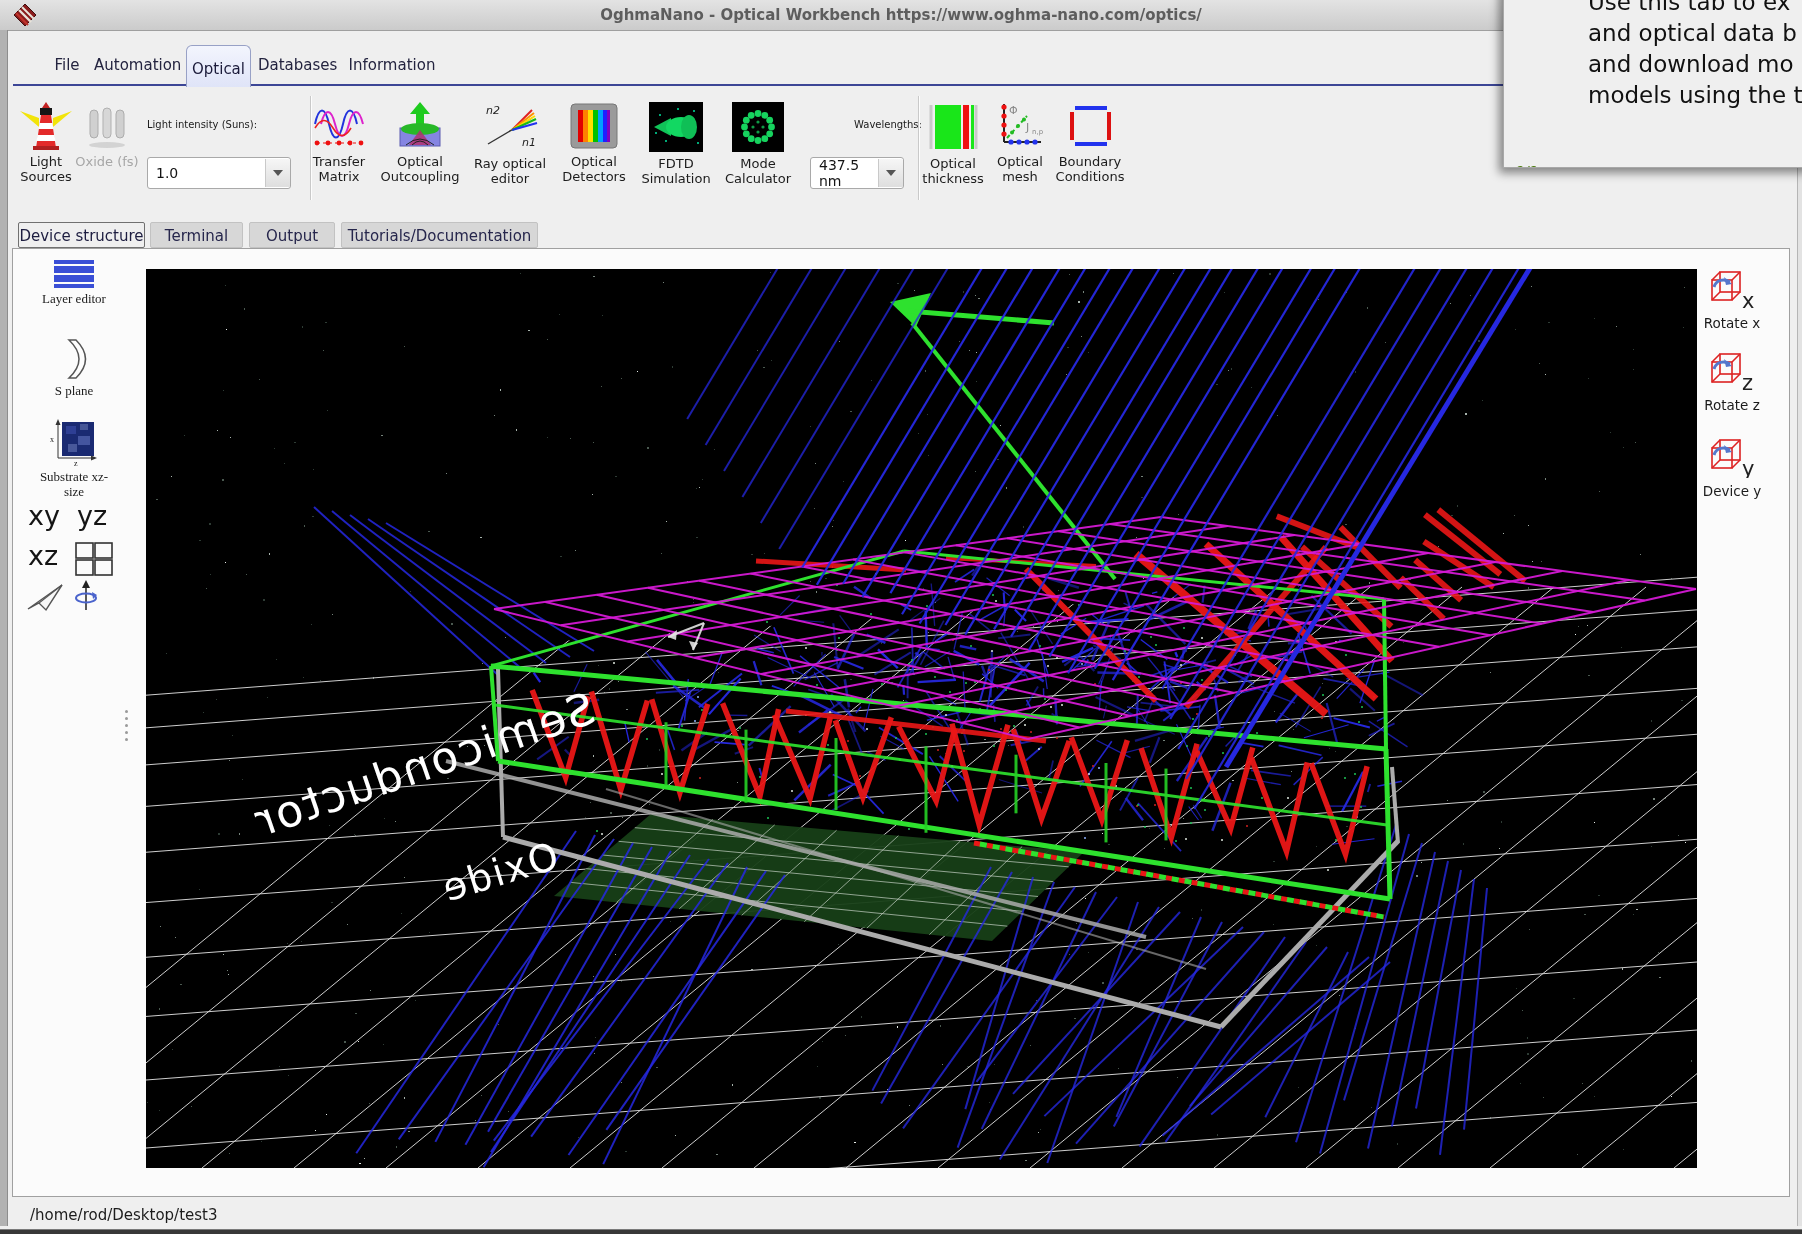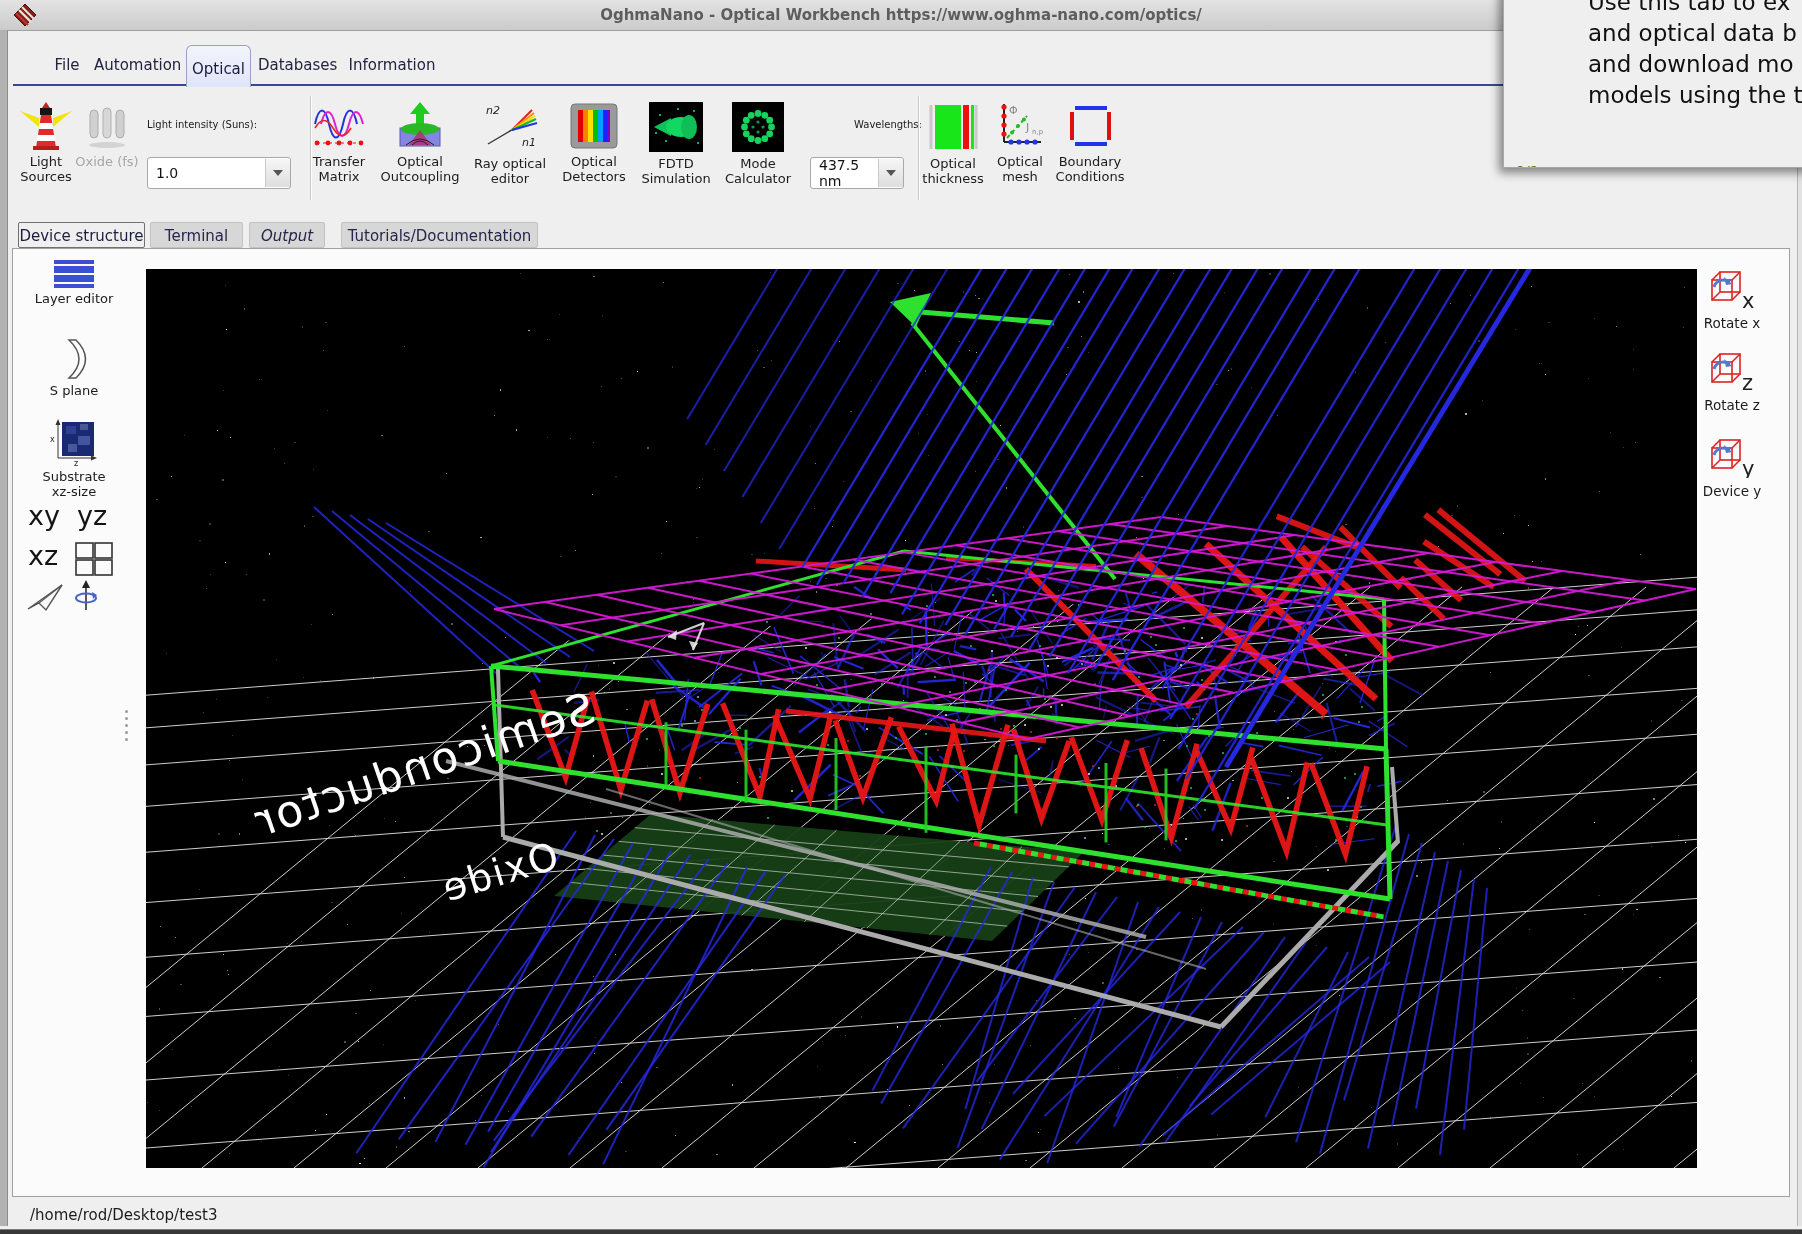--- a/index.html
+++ b/index.html
@@ -37,21 +37,21 @@
   .combo .tri{width:0;height:0;border-left:5px solid transparent;border-right:5px solid transparent;border-top:6px solid #555;}
   .tb-sep{top:96px;width:1px;height:104px;background:#c9c9c9;border-right:1px solid #fdfdfd;}
   
   .nb-tab{top:222px;height:26px;line-height:26px;text-align:center;font-size:15px;color:#26264c;
     background:#d7d7d7;border:1px solid #c2c2c2;border-radius:2px;box-sizing:border-box;cursor:default;}
   .nb-tab.selected{background:#efefef;border:1px solid #707070;color:#1d1d40;z-index:2;}
   
   .content-frame{left:12px;top:248px;width:1778px;height:949px;background:#fbfbfb;
     border:1px solid #a0a0a0;box-sizing:border-box;}
   
-  .sb-item{text-align:center;cursor:default;}
+  .sb-item{text-align:center;cursor:default;font-family:Liberation Serif, serif;}
   .sb-item svg{display:block;margin:0 auto;}
   .sb-label{margin-top:3px;font-size:13px;line-height:15px;color:#1c1c1c;}
   .plane-text{font-size:27px;color:#141414;cursor:default;}
   .splitter-dots div{width:3px;height:3px;border-radius:50%;background:#9a9a9a;margin-bottom:4px;}
   
   .viewport{left:146px;top:269px;width:1551px;height:899px;background:#000;}
   .viewport svg{display:block;}
   
   .rot-item{left:1702px;width:60px;text-align:center;cursor:default;}
   .rot-label{margin-top:2px;font-size:13.5px;line-height:15px;color:#1b1b1b;}
@@ -271,21 +271,21 @@
     <line x1="8" y1="6" x2="40" y2="6" stroke="#2233ee" stroke-width="4"></line>
     <line x1="8" y1="42" x2="40" y2="42" stroke="#2233ee" stroke-width="4"></line>
     <line x1="5" y1="10" x2="5" y2="38" stroke="#dd1111" stroke-width="4"></line>
     <line x1="42" y1="10" x2="42" y2="38" stroke="#dd1111" stroke-width="4"></line>
   </svg>
   <div class="tb-label">Boundary Conditions</div>
 </div>
 
 <div class="abs nb-tab selected" style="left:18px;width:127px;">Device structure</div>
 <div class="abs nb-tab" style="left:150px;width:93px;">Terminal</div>
-<div class="abs nb-tab" style="left:249px;width:76px;font-style:italic;">Output</div>
+<div class="abs nb-tab" style="left:249px;width:86px;">Output</div>
 <div class="abs nb-tab" style="left:341px;width:197px;">Tutorials/Documentation</div>
 
 <div class="abs content-frame"></div>
 
 <div class="abs sb-item" style="left:34px;top:260px;width:80px;">
   <svg width="44" height="28">
     <rect x="2" y="0" width="40" height="4" fill="#3a4fd6"></rect>
     <rect x="2" y="6" width="40" height="7" fill="#3a4fd6"></rect>
     <rect x="2" y="15" width="40" height="7" fill="#3a4fd6"></rect>
     <rect x="2" y="24" width="40" height="4" fill="#3a4fd6"></rect>

